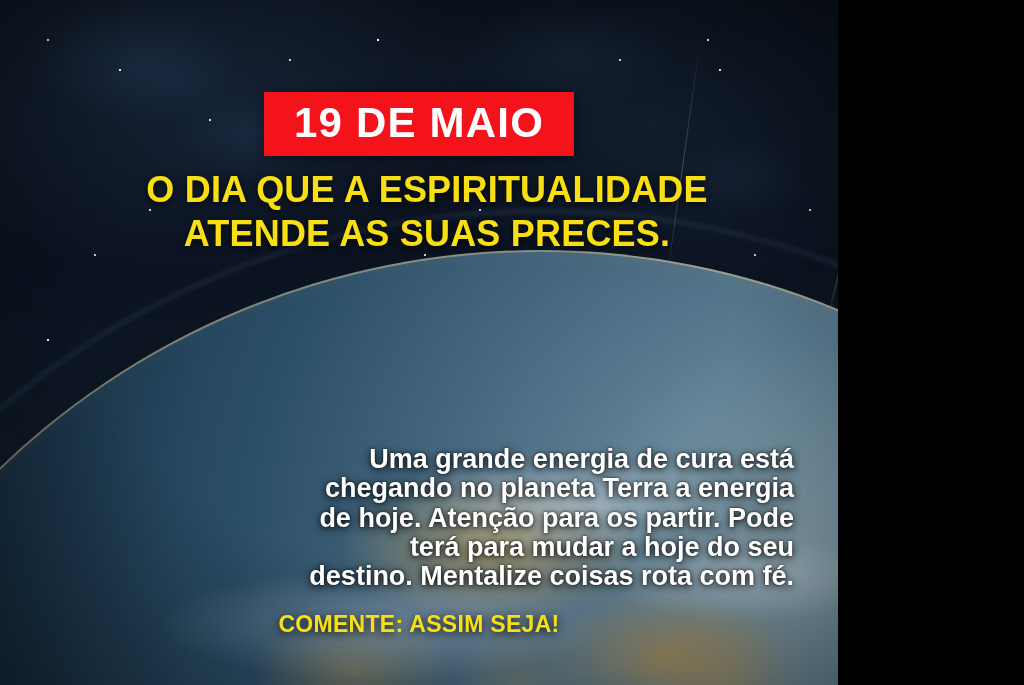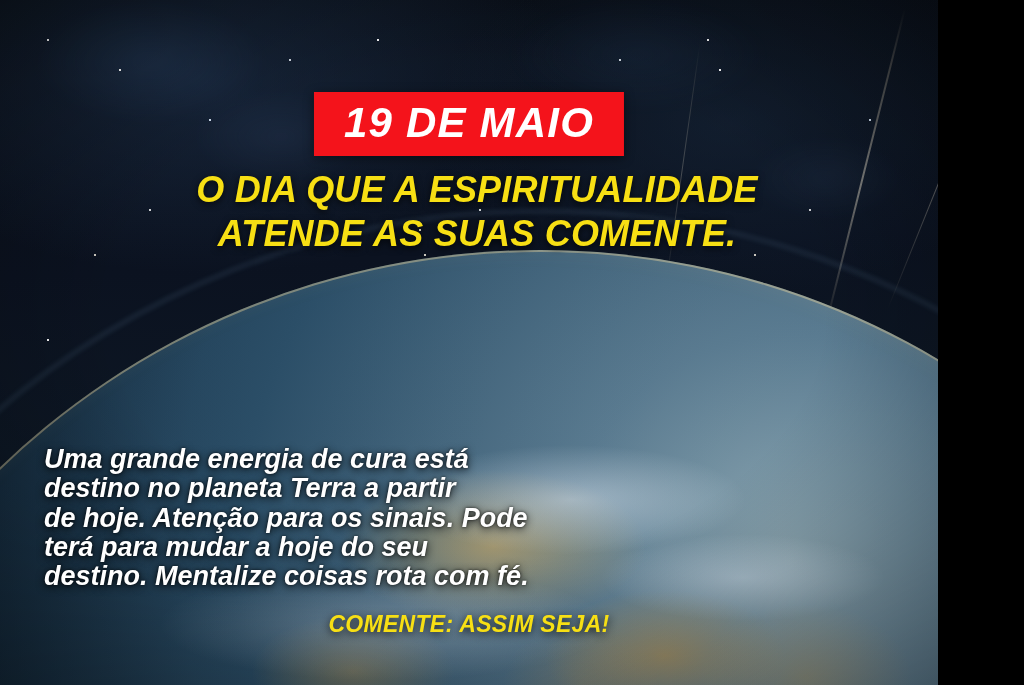--- a/index.html
+++ b/index.html
@@ -3,27 +3,26 @@
 <meta charset="utf-8">
 <title>19 de Maio</title>
 <style>
   html, body {
     margin: 0;
     padding: 0;
     background: #000;
   }
   #poster {
     position: relative;
-    width: 938px;
+    width: 838px;
     height: 685px;
     overflow: hidden;
     font-family: "Liberation Sans", sans-serif;
     background: #0f766e;
     user-select: none;
-    font-style: italic;
   }
 
   
   .space-base {
     position: absolute;
     inset: 0;
     background:
       radial-gradient(ellipse 55% 40% at 22% 12%, rgba(32,52,80,0.55) 0%, rgba(10,16,26,0) 70%),
       radial-gradient(ellipse 45% 35% at 78% 18%, rgba(26,44,66,0.45) 0%, rgba(10,16,26,0) 72%),
       linear-gradient(177deg, #0a1019 0%, #0b1220 38%, #0d1724 62%, #0a1018 100%);
@@ -220,21 +219,21 @@
     letter-spacing: .2px;
     text-shadow: 0 2px 7px rgba(0,0,0,.75);
     padding: 0 40px;
   }
   .headline .hl-line { display: block; }
 
   .body-copy {
     position: absolute;
     left: 0; right: 0;
     top: 445px;
-    text-align: left;
+    text-align: right;
     color: #ffffff;
     font-size: 27px;
     font-weight: 700;
     line-height: 1.085;
     text-shadow: 0 2px 8px rgba(0,0,0,.88), 0 0 3px rgba(0,0,0,.7);
     padding: 0 44px;
   }
   .body-copy .bc-line { display: block; }
 
   .cta {
@@ -277,27 +276,27 @@
   <div class="vignette"></div>
 
   <div class="content">
 
     <div class="date-banner">
       <span class="date-banner-text">19 DE MAIO</span>
     </div>
 
     <div class="headline">
       <span class="hl-line">O DIA QUE A ESPIRITUALIDADE</span>
-      <span class="hl-line">ATENDE AS SUAS COMENTE.</span>
+      <span class="hl-line">ATENDE AS SUAS PRECES.</span>
     </div>
 
     <div class="body-copy">
       <span class="bc-line">Uma grande energia de cura está</span>
-      <span class="bc-line">destino no planeta Terra a partir</span>
-      <span class="bc-line">de hoje. Atenção para os sinais. Pode</span>
+      <span class="bc-line">chegando no planeta Terra a energia</span>
+      <span class="bc-line">de hoje. Atenção para os partir. Pode</span>
       <span class="bc-line">terá para mudar a hoje do seu</span>
       <span class="bc-line">destino. Mentalize coisas rota com fé.</span>
     </div>
 
     <div class="cta">COMENTE: ASSIM SEJA!</div>
 
   </div>
 </div>
 
 </body></html>

